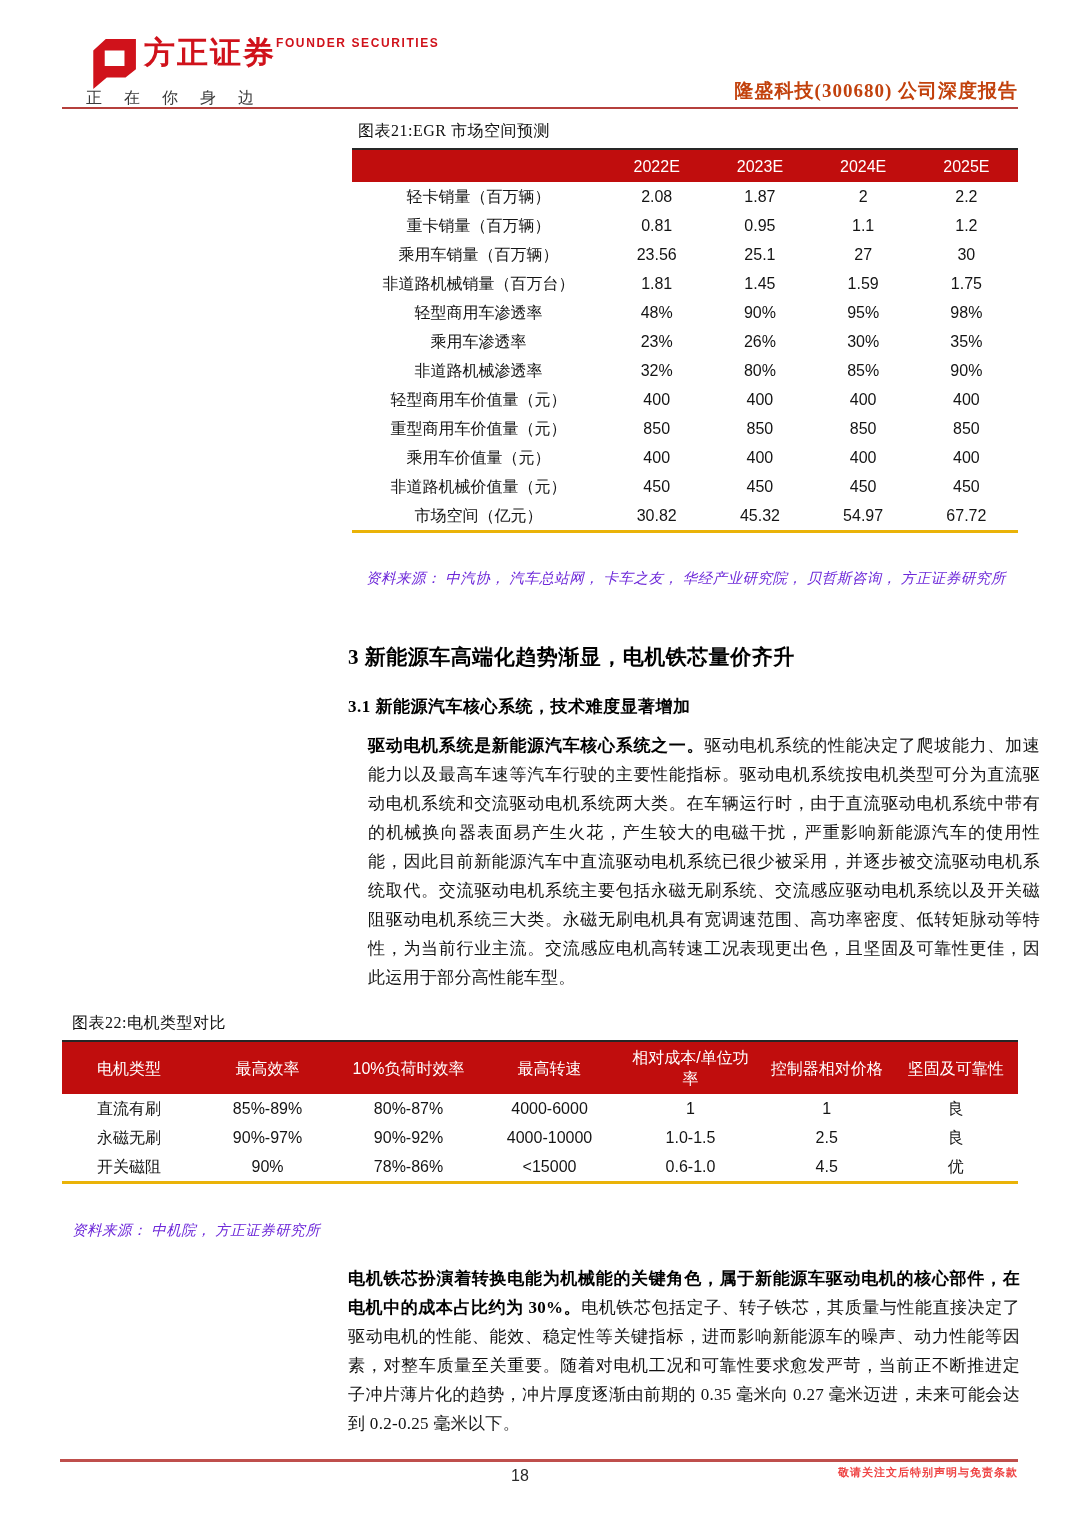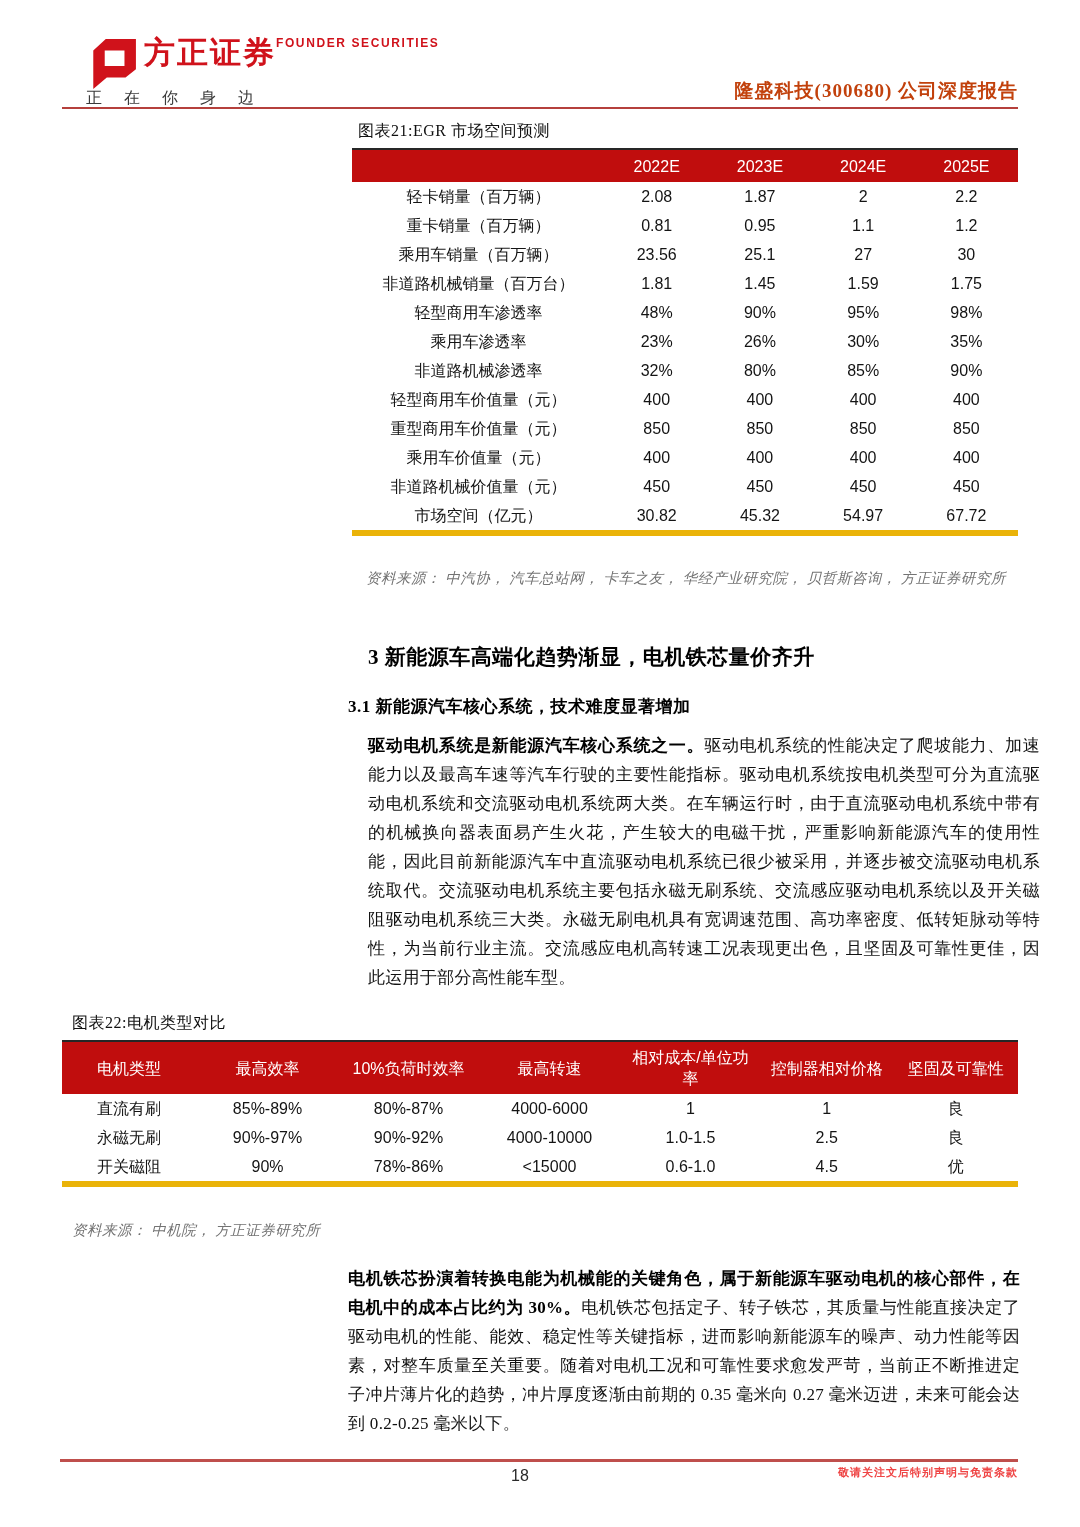--- a/index.html
+++ b/index.html
@@ -17,43 +17,43 @@
   .logo-text{display:flex;flex-direction:row;}
   .logo-cn{font-size:31px;font-weight:bold;color:#d0121b;line-height:34px;letter-spacing:2px;font-family:"Liberation Sans",sans-serif;}
   .logo-en{font-size:12px;font-weight:bold;color:#d0121b;letter-spacing:1.6px;line-height:14px;font-family:"Liberation Sans",sans-serif;}
   .tagline{position:absolute;left:86px;top:88px;font-size:16px;color:#3a3a3a;letter-spacing:22px;font-family:"Liberation Serif",serif;}
   .header-rule{position:absolute;left:62px;width:956px;top:107px;height:2px;background:#b5403c;}
   .header-title{position:absolute;right:62px;top:78px;font-size:19px;font-weight:bold;color:#c2410c;letter-spacing:1px;text-align:center;}
   
   .fig-title{position:absolute;font-size:16px;color:#101010;letter-spacing:0.5px;}
   .fig21-title{left:358px;top:121px;}
   .fig22-title{left:72px;top:1013px;}
-  .source-note{position:absolute;font-size:14.5px;font-style:italic;color:#737373;line-height:27px;letter-spacing:0.5px;}
+  .source-note{position:absolute;font-size:14.5px;font-style:italic;color:#6d28d9;line-height:27px;letter-spacing:0.5px;}
   .source21{left:366px;top:565px;width:652px;}
   .source22{left:72px;top:1217px;width:700px;}
   
   table.data-table{border-collapse:collapse;table-layout:fixed;background:#fff;
     font-family:"Liberation Sans","DejaVu Sans",sans-serif;
-    border-top:2px solid #262626;border-bottom:6px solid #eab308;}
+    border-top:2px solid #262626;border-bottom:3px solid #eab308;}
   .table21{position:absolute;left:352px;top:148px;width:666px;}
   .table22{position:absolute;left:62px;top:1040px;width:956px;}
   table.data-table thead th{
     background:#c00d0d;color:#ffffff;font-weight:normal;
     font-size:16px;text-align:center;vertical-align:middle;
     padding:2px 6px;line-height:21px;
   }
   .table21 thead th{height:28px;}
   .table22 thead th{height:48px;}
   table.data-table tbody td{
     font-size:16px;color:#141414;text-align:center;vertical-align:middle;
     height:29px;padding:0 4px;line-height:18px;white-space:nowrap;overflow:hidden;
   }
   table.data-table tbody td.row-label{font-family:"Liberation Serif","DejaVu Serif",serif;}
   
-  .section-h2{position:absolute;left:368px;top:643px;font-size:21px;font-weight:bold;color:#000;letter-spacing:0.5px;}
+  .section-h2{position:absolute;left:348px;top:643px;font-size:21px;font-weight:bold;color:#000;letter-spacing:0.5px;}
   .section-h3{position:absolute;left:348px;top:695px;font-size:17px;font-weight:bold;color:#000;letter-spacing:0.5px;}
   .body-para{position:absolute;left:348px;width:672px;font-size:17px;line-height:29px;
     text-align:justify;color:#121212;letter-spacing:0.3px;}
   .para1{top:731px;margin-left:20px;}
   .para2{top:1264px;}
   .body-para .lead{font-weight:bold;color:#000;}
   
   .footer-rule{position:absolute;left:60px;width:958px;top:1459px;height:2.5px;background:#bf4f4c;}
   .footer-page{position:absolute;left:498px;top:1467px;width:44px;text-align:center;
     font-size:16px;color:#2a2a2a;font-family:"Liberation Sans",sans-serif;}

